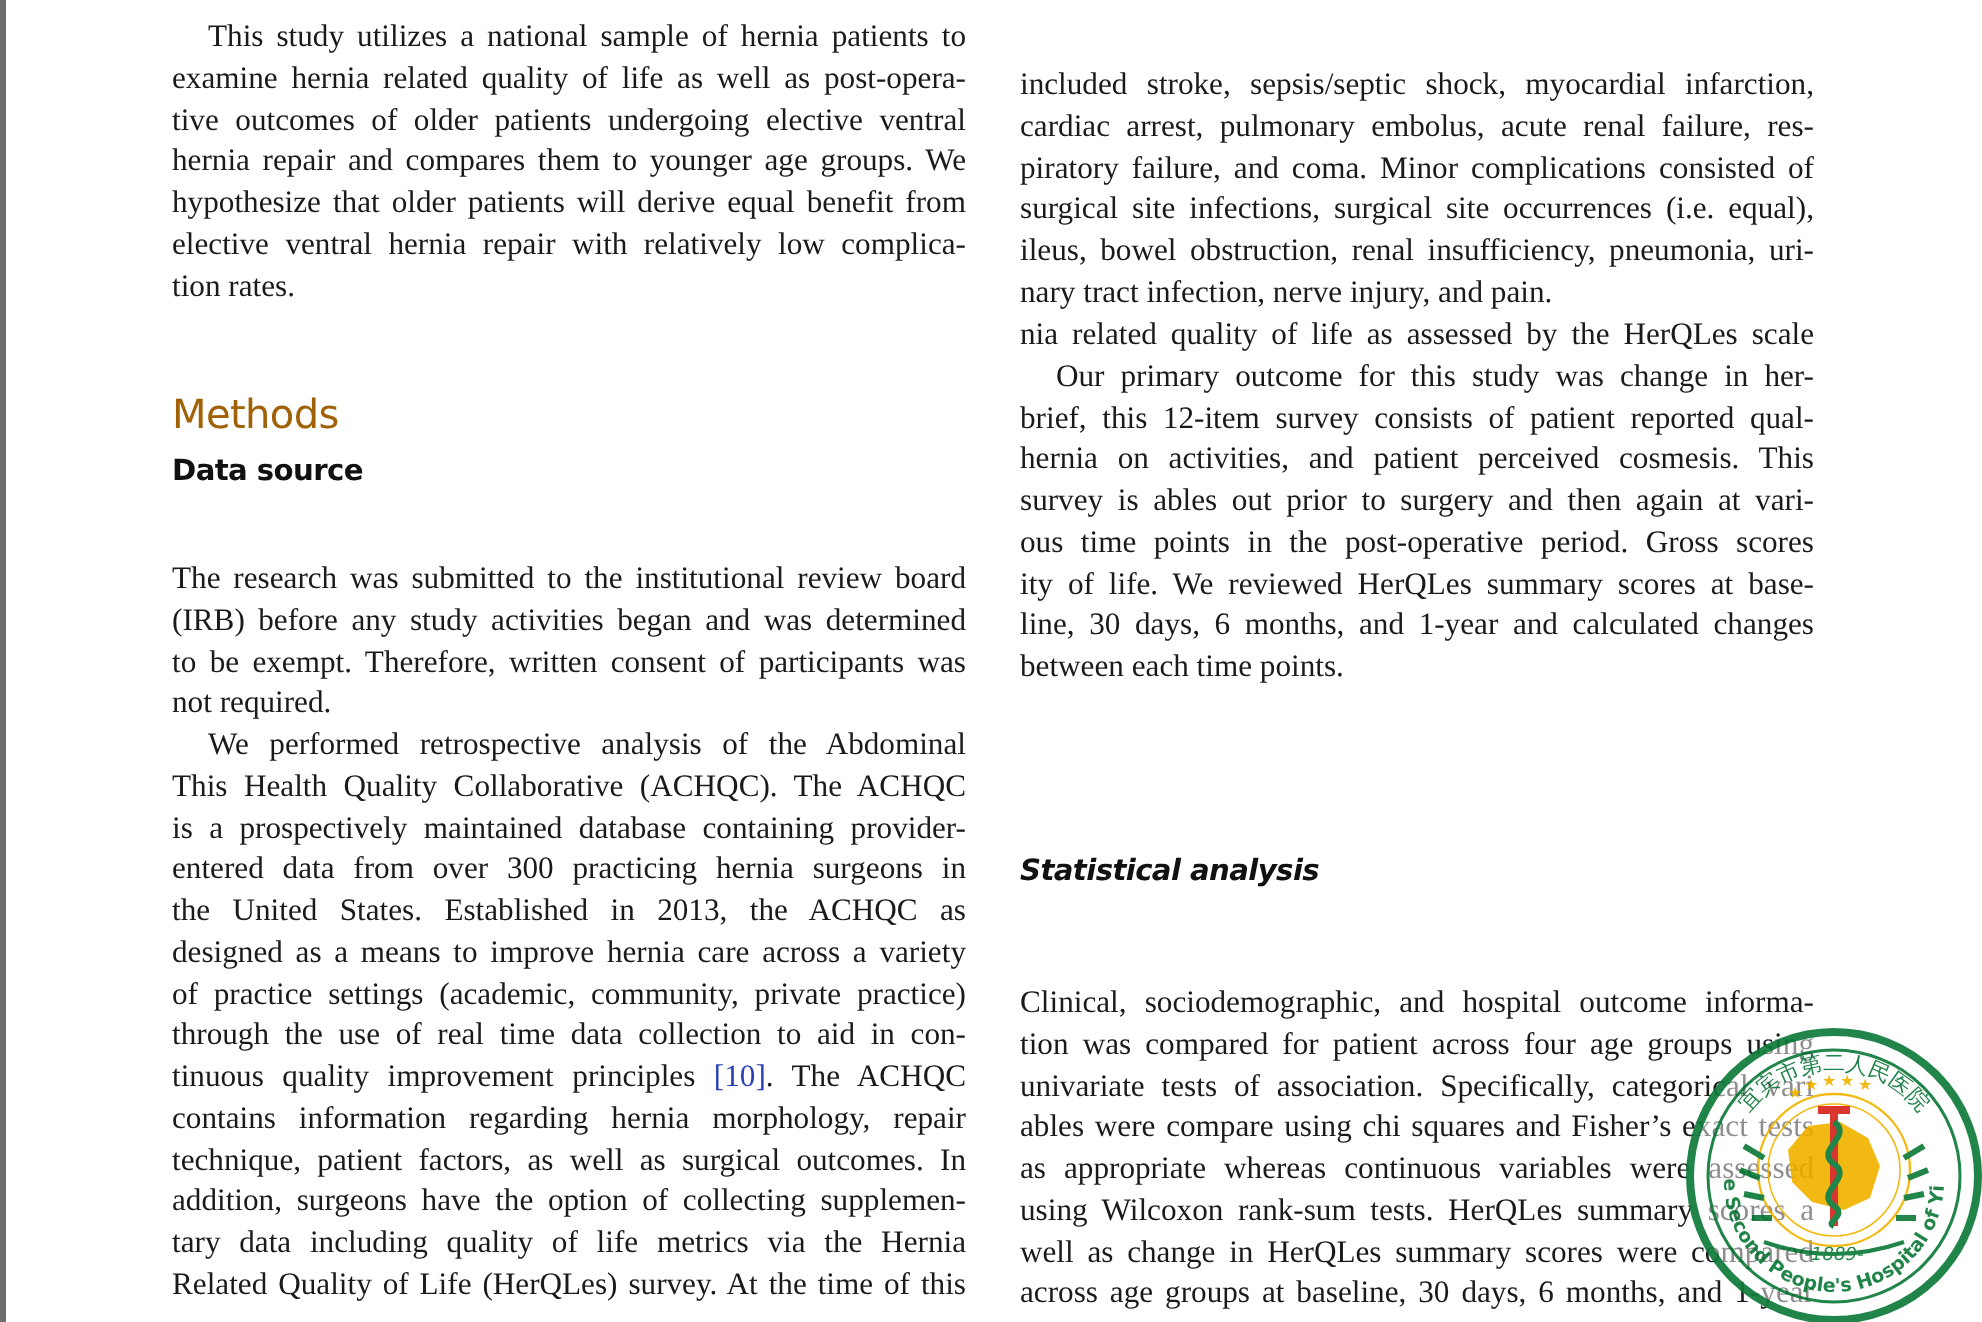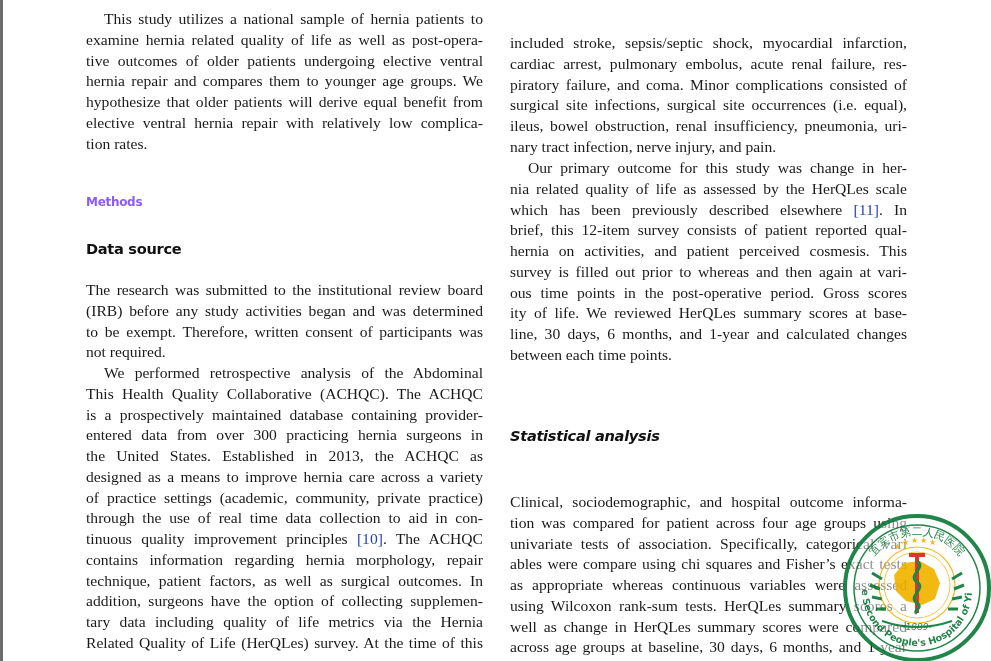--- a/index.html
+++ b/index.html
@@ -14,22 +14,22 @@
   .col-left { left: 86px; }
   .col-right { left: 510px; margin-top: 24px; }
   .line {
     height: 20.75px; line-height: 20.75px; font-size: 15.6px;
     white-space: nowrap; text-align: justify; text-align-last: justify;
   }
   .line.last { text-align-last: left; }
   .line.indent { padding-left: 18px; font-family: Liberation Serif, serif; }
   .cite { color: #2a3fb5; }
   .h1 {
-    font-family: "DejaVu Sans", "Liberation Sans", sans-serif; font-weight: bold;
-    font-size: 12px; color: #8b5cf6; position: absolute; left: 86px; top: 195px; letter-spacing: -0.3px;
+    font-family: "DejaVu Sans", "Liberation Sans", sans-serif; font-weight: normal;
+    font-size: 20px; color: #a16207; position: absolute; left: 86px; top: 195px; letter-spacing: -0.3px;
   }
   .h2 {
     font-family: "DejaVu Sans", "Liberation Sans", sans-serif; font-weight: bold;
     font-size: 14.6px; color: #111; position: absolute; letter-spacing: -0.3px;
   }
   .stamp { position: absolute; left: 842px; top: 513px; width: 150px; height: 150px; opacity: 0.92; }
 </style>
 </head>
 <body>
 
@@ -39,21 +39,21 @@
     <div class="line indent">This study utilizes a national sample of hernia patients to</div>
     <div class="line">examine hernia related quality of life as well as post-opera-</div>
     <div class="line">tive outcomes of older patients undergoing elective ventral</div>
     <div class="line">hernia repair and compares them to younger age groups. We</div>
     <div class="line">hypothesize that older patients will derive equal benefit from</div>
     <div class="line">elective ventral hernia repair with relatively low complica-</div>
     <div class="line last">tion rates.</div>
   </div>
 
 <div class="h1">Methods</div>
-<div class="h2" style="left:86px; top:240px;">Data source</div>
+<div class="h2" style="left:86px; top:227px;">Data source</div>
 
 <div class="col col-left" style="top:280px;" id="left-irb">
     <div class="line">The research was submitted to the institutional review board</div>
     <div class="line">(IRB) before any study activities began and was determined</div>
     <div class="line">to be exempt. Therefore, written consent of participants was</div>
     <div class="line last">not required.</div>
   </div>
 <div class="col col-left" style="top:363px;" id="left-achqc">
     <div class="line indent">We performed retrospective analysis of the Abdominal</div>
     <div class="line">This Health Quality Collaborative (ACHQC). The ACHQC</div>
@@ -73,26 +73,25 @@
 
 <div class="col col-right" id="right-comp">
     <div class="line">included stroke, sepsis/septic shock, myocardial infarction,</div>
     <div class="line">cardiac arrest, pulmonary embolus, acute renal failure, res-</div>
     <div class="line">piratory failure, and coma. Minor complications consisted of</div>
     <div class="line">surgical site infections, surgical site occurrences (i.e. equal),</div>
     <div class="line">ileus, bowel obstruction, renal insufficiency, pneumonia, uri-</div>
     <div class="line last">nary tract infection, nerve injury, and pain.</div>
   </div>
 <div class="col col-right" style="top:134px;" id="right-outcome">
+    <div class="line">nia related quality of life as assessed by the HerQLes scale</div>
     <div class="line indent">Our primary outcome for this study was change in her-</div>
-    <div class="line">nia related quality of life as assessed by the HerQLes scale</div>
-    <div class="line"><span>which has been previously described elsewhere&nbsp;</span><span class="cite">[11]</span><span>. In</span></div>
     <div class="line">brief, this 12-item survey consists of patient reported qual-</div>
     <div class="line">hernia on activities, and patient perceived cosmesis. This</div>
-    <div class="line">survey is filled out prior to whereas and then again at vari-</div>
+    <div class="line">survey is ables out prior to surgery and then again at vari-</div>
     <div class="line">ous time points in the post-operative period. Gross scores</div>
     <div class="line">ity of life. We reviewed HerQLes summary scores at base-</div>
     <div class="line">line, 30 days, 6 months, and 1-year and calculated changes</div>
     <div class="line last">between each time points.</div>
   </div>
 <div class="h2" style="left:510px; top:427px;font-style:italic;">Statistical analysis</div>
 <div class="col col-right" style="top:468px;" id="right-stats">
     <div class="line">Clinical, sociodemographic, and hospital outcome informa-</div>
     <div class="line">tion was compared for patient across four age groups using</div>
     <div class="line">univariate tests of association. Specifically, categorical vari</div>

